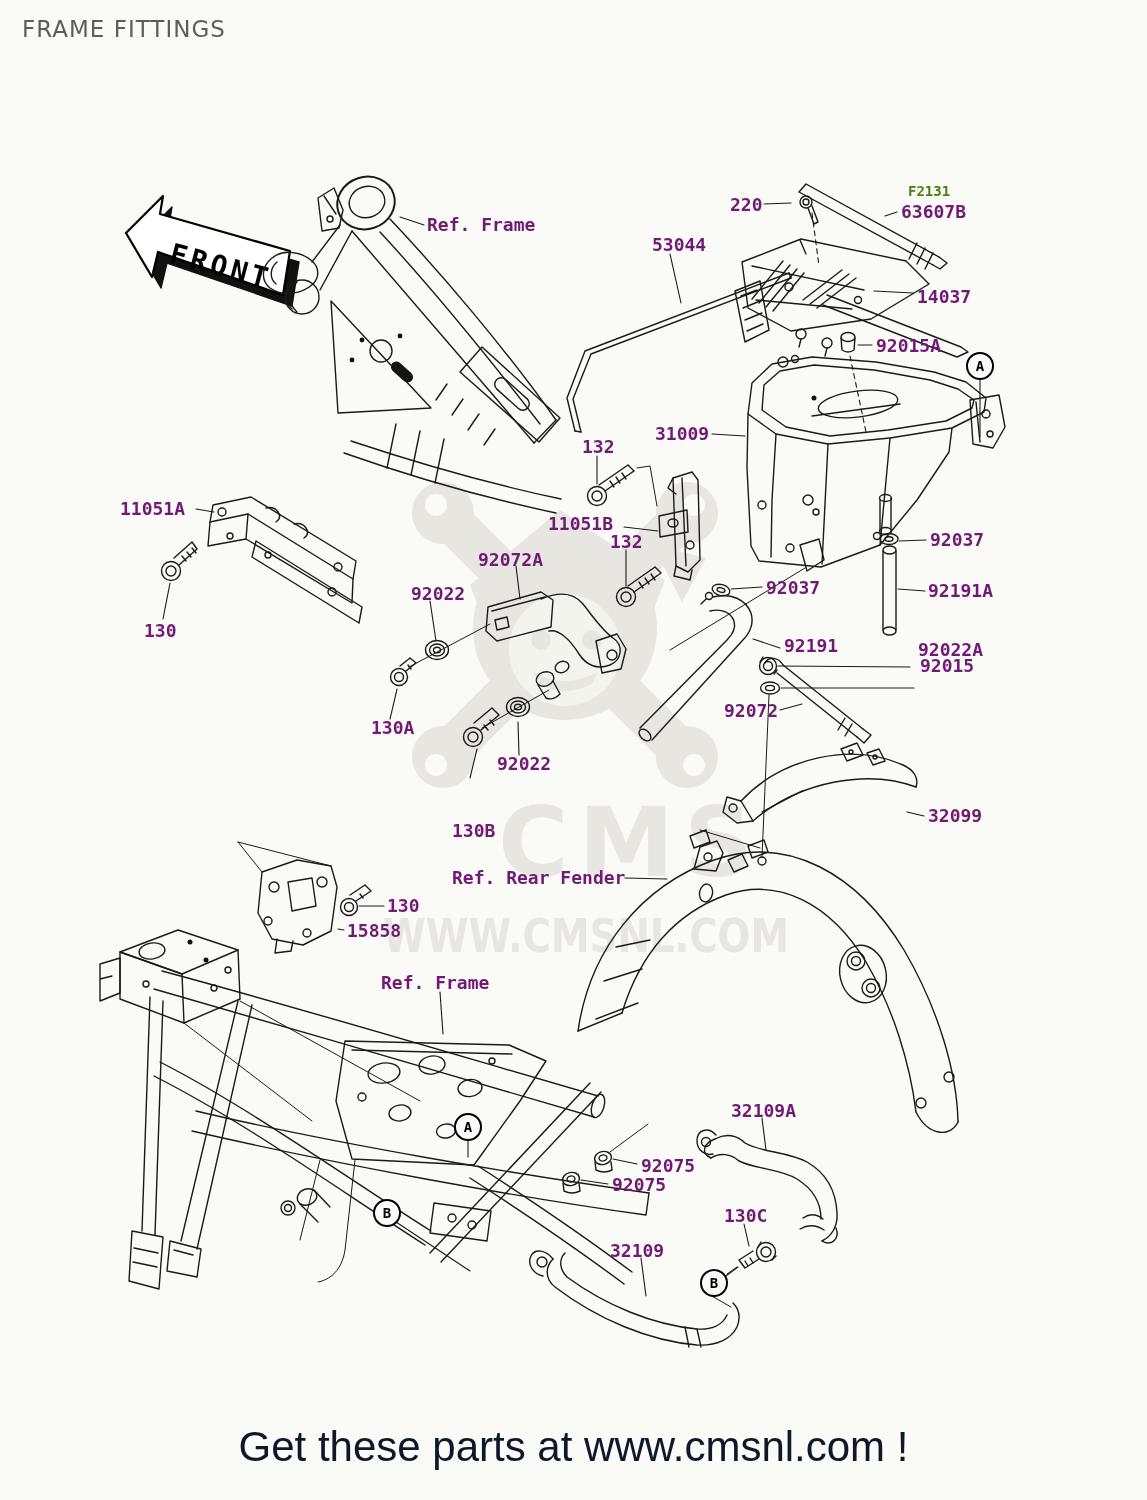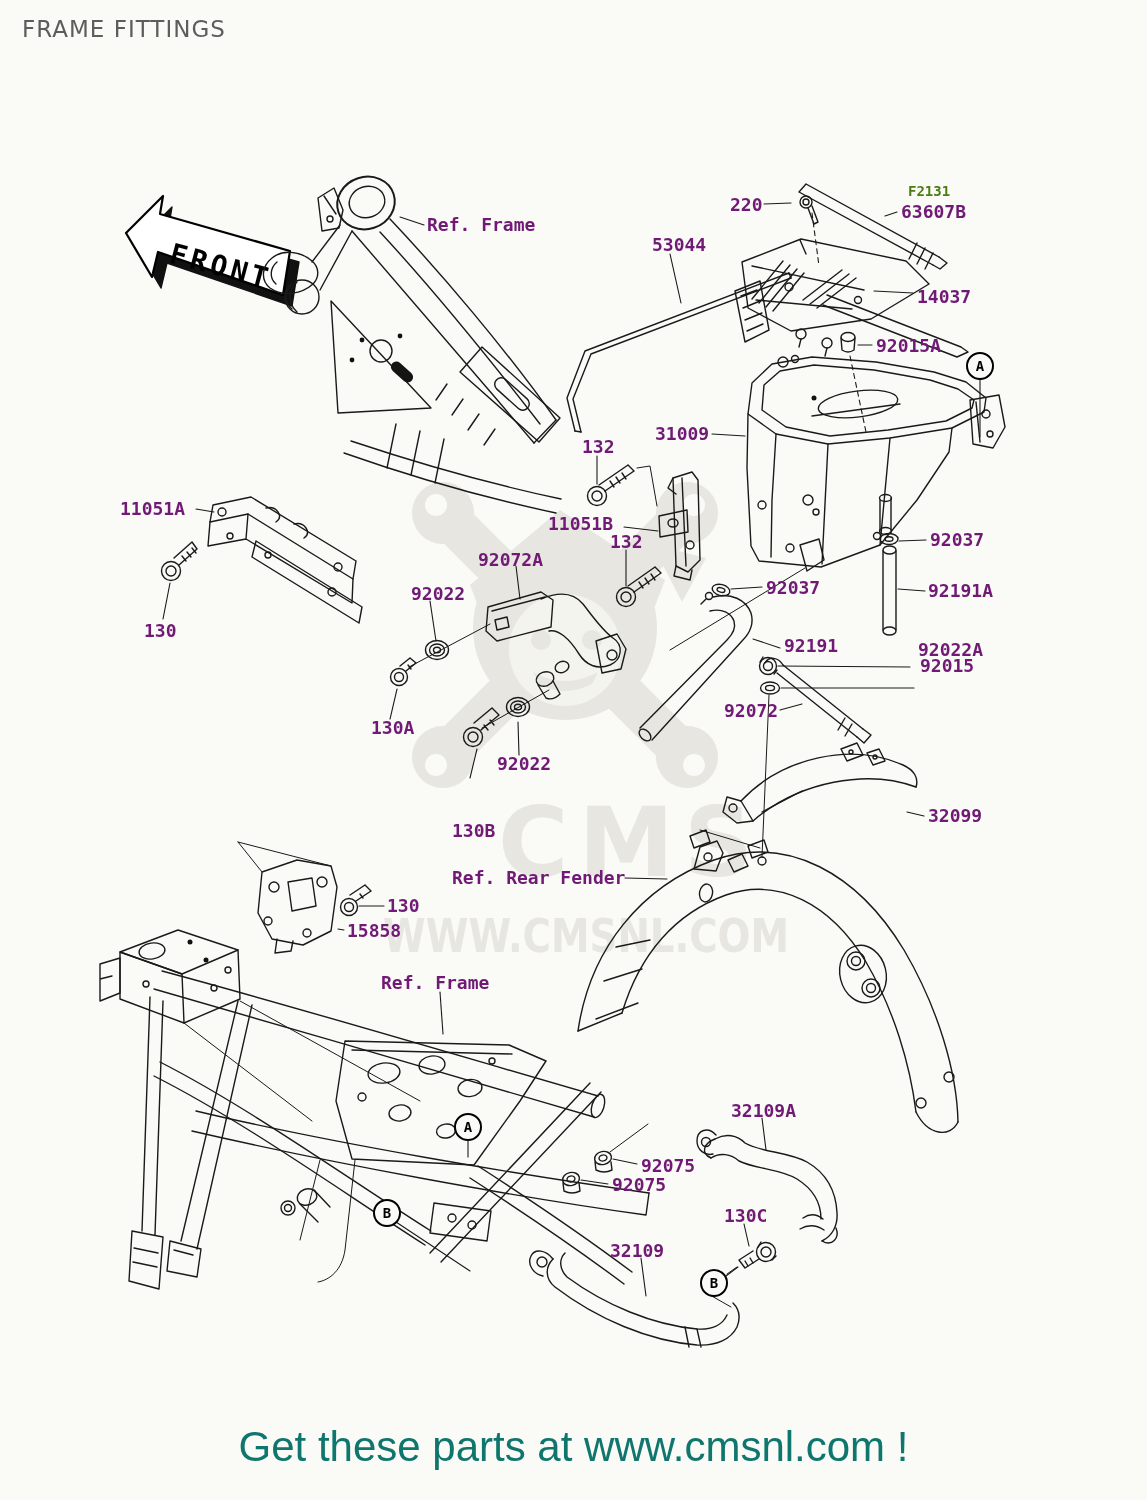--- a/index.html
+++ b/index.html
@@ -452,15 +452,15 @@
       <div class="lbl part" style="left: 612px; top: 1184px;">92075</div>
       <div class="lbl part" style="left: 724px; top: 1215px;">130C</div>
       <div class="lbl part" style="left: 610px; top: 1250px;">32109</div>
     </div>
 <div>
       <div class="callout" style="left: 980px; top: 366px;">A</div>
       <div class="callout" style="left: 468px; top: 1127px;">A</div>
       <div class="callout" style="left: 387px; top: 1213px;">B</div>
       <div class="callout" style="left: 714px; top: 1283px;">B</div>
     </div>
-<div id="footer-text" style="color: #0f766e;">Get these parts at www.cmsnl.com !</div>
+<div id="footer-text" style="color: #0f172a;">Get these parts at www.cmsnl.com !</div>
 
 </div>
 
 </body></html>

